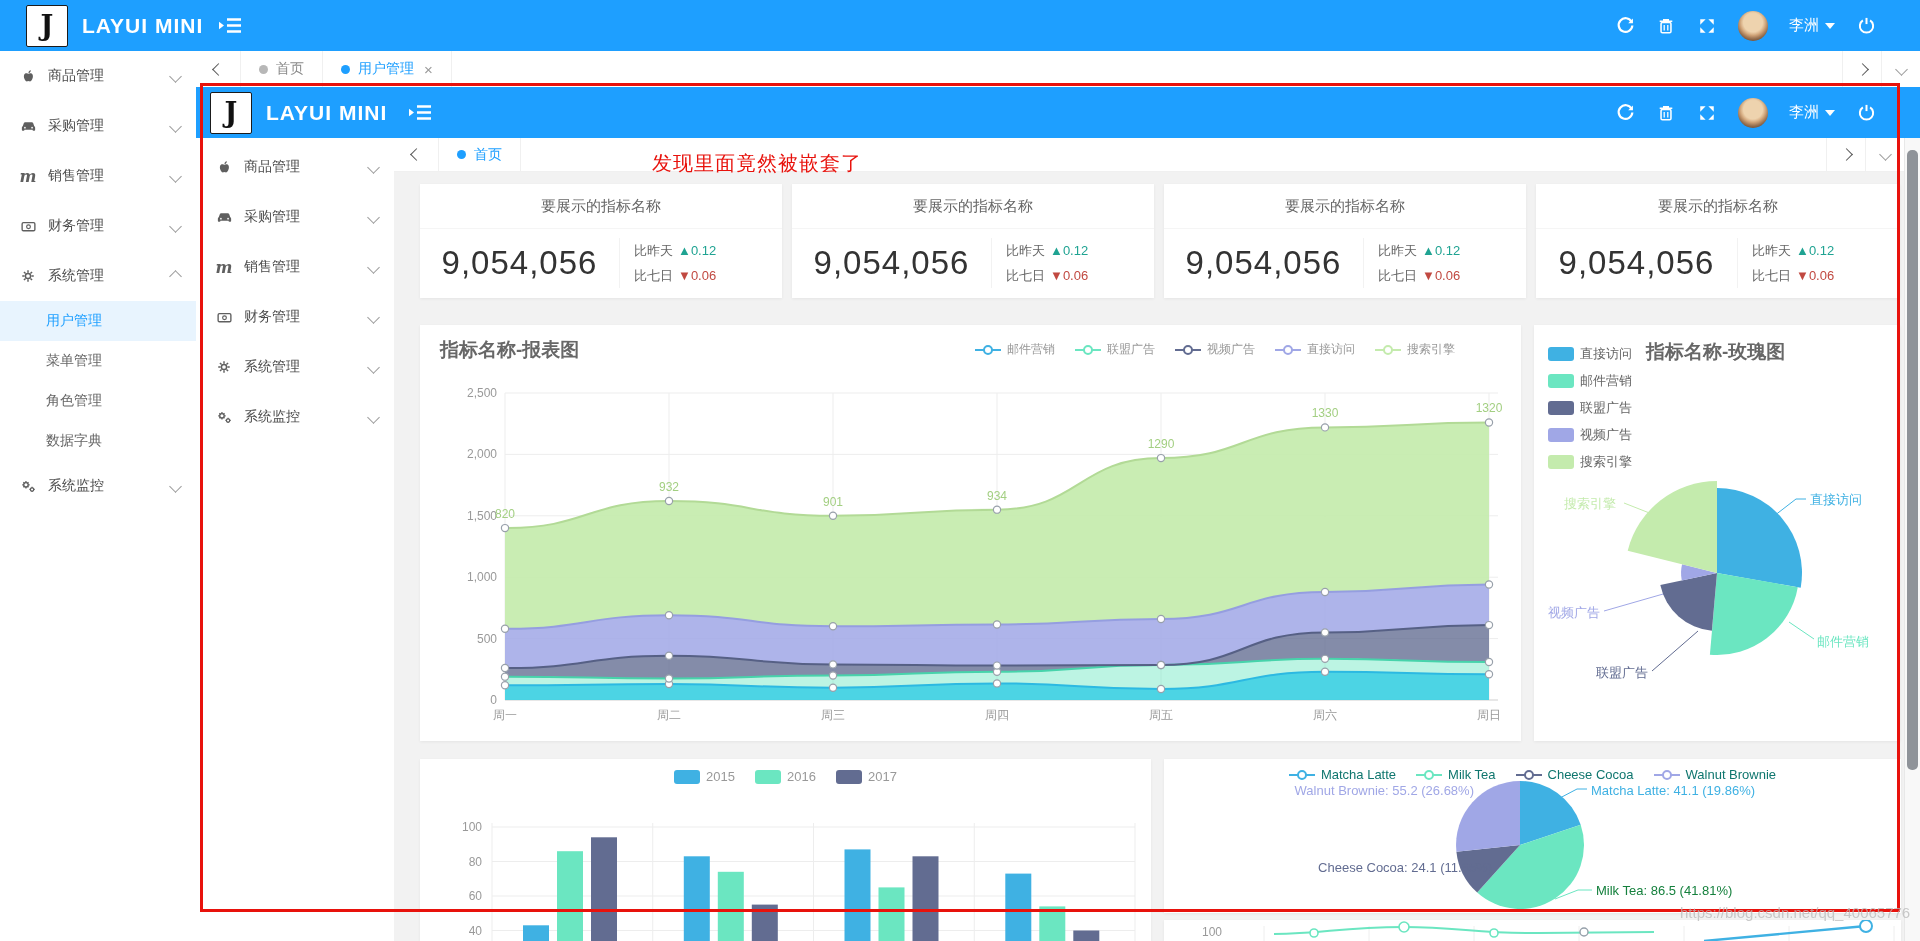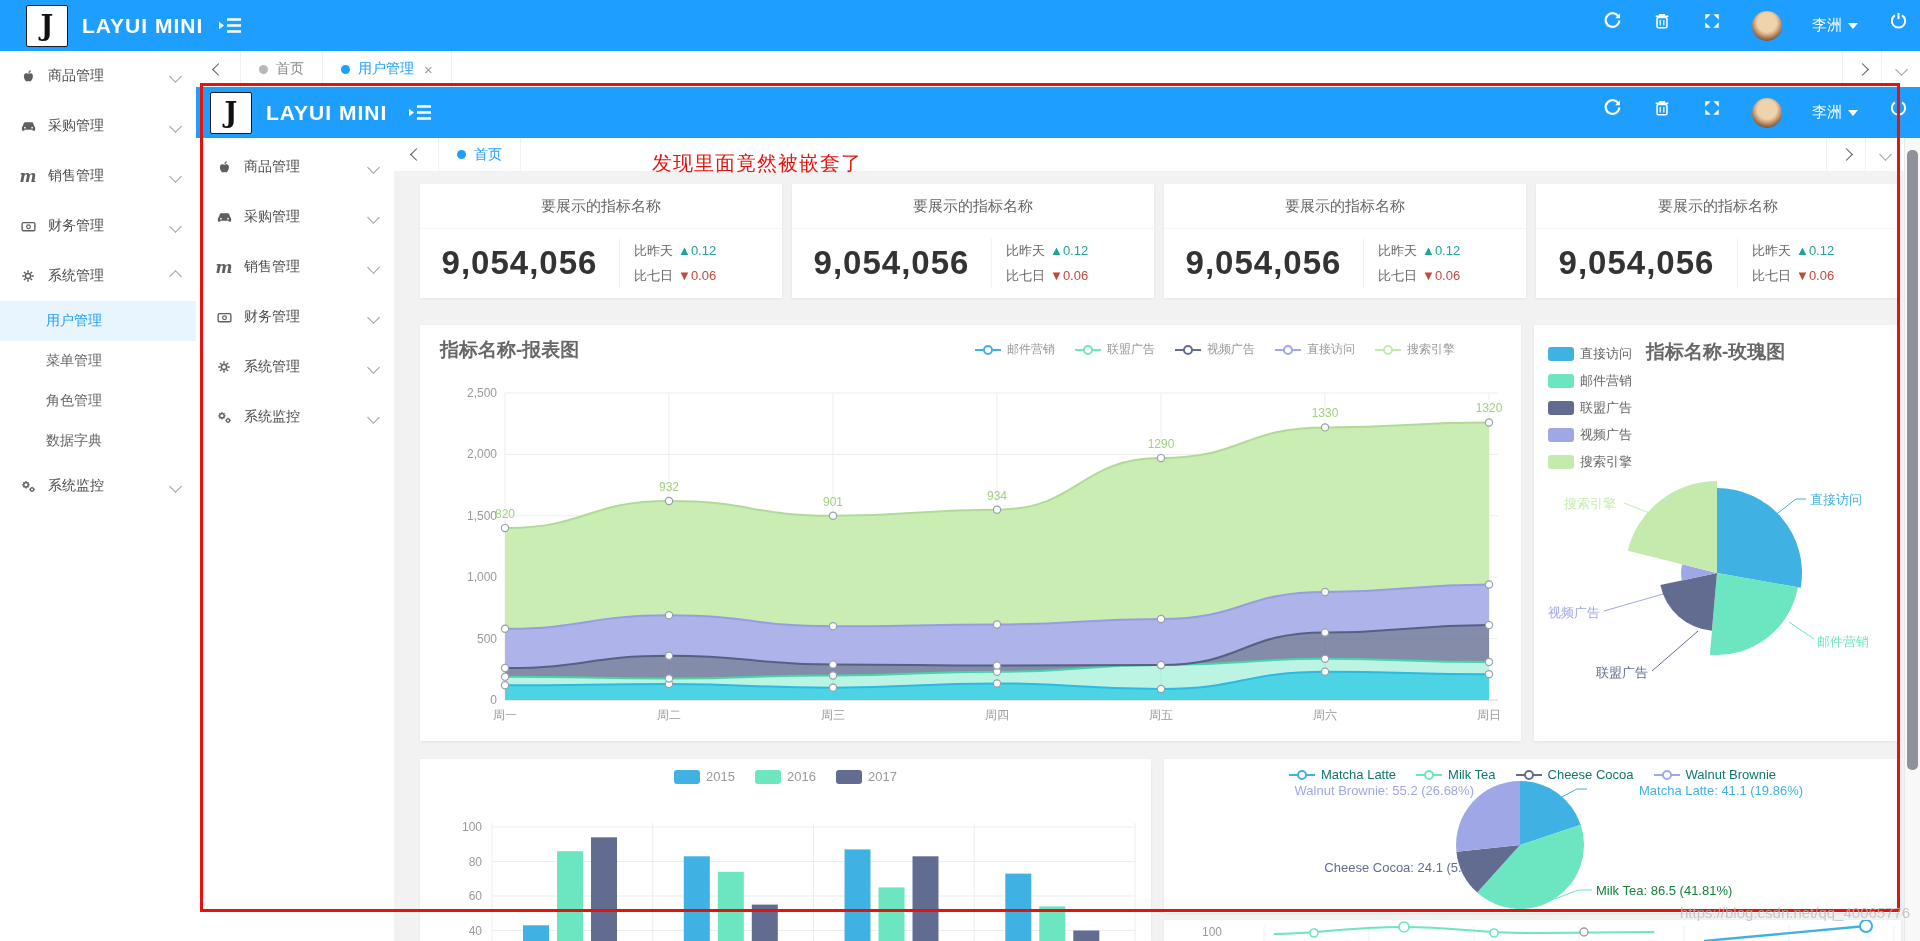--- a/index.html
+++ b/index.html
@@ -5,21 +5,21 @@
   html,body{margin:0;padding:0;background:#ddd;}
   #screen{position:relative;width:1920px;height:941px;overflow:hidden;background:#fff;
     font-family:"Liberation Sans","DejaVu Sans",sans-serif;-webkit-font-smoothing:antialiased;}
   .abs{position:absolute;}
   
   .hd{background:#1e9fff;display:flex;align-items:center;color:#fff;}
   .logo{width:40px;height:40px;background:#fff;border:1px solid #1b1b1b;border-radius:2px;
     display:flex;align-items:center;justify-content:center;
     font:bold 27px "DejaVu Serif","Liberation Serif",serif;color:#111;flex:0 0 auto;}
   .brand{font-size:21px;font-weight:bold;letter-spacing:1px;margin-left:14px;white-space:nowrap;}
-  .hicons{margin-left:auto;display:flex;gap:30px;padding-right:12px;}
+  .hicons{margin-left:auto;display:flex;align-items:center;gap:21px;padding-right:44px;}
   .hico{width:20px;height:20px;display:flex;align-items:center;justify-content:center;cursor:pointer;}
   .avatar{width:30px;height:30px;border-radius:50%;flex:0 0 auto;cursor:pointer;
     background:radial-gradient(circle at 50% 38%,#eed3ae 0 40%,#d8a97c 55%,#9a6b4a 80%,#6e4a33);box-shadow:inset 0 -3px 5px rgba(0,0,0,.25);}
   .uname{font-size:15px;display:flex;align-items:center;gap:6px;cursor:pointer;white-space:nowrap;}
   .caret{width:0;height:0;border-left:5px solid transparent;border-right:5px solid transparent;border-top:6px solid #fff;}
   .ham{margin-left:22px;cursor:pointer;display:flex;}
   
   .chv{display:inline-block;width:8px;height:8px;border-right:1.6px solid #9a9a9a;border-bottom:1.6px solid #9a9a9a;}
   .chv.down{transform:rotate(45deg);}
   .chv.up{transform:rotate(-135deg);}
@@ -39,21 +39,21 @@
   .tab .dot{width:9px;height:9px;border-radius:50%;background:#b7b7b7;}
   .tab.on{color:#1e9fff;}
   .tab.on .dot{background:#1e9fff;}
   .tab .x{color:#999;font-size:15px;margin-left:2px;}
   .tr-cells{margin-left:auto;display:flex;}
   .tr-cells .tcell{width:38px;border-right:none;border-left:1px solid #f0f0f0;}
   
   .panel{position:absolute;background:#fff;box-shadow:0 1px 3px rgba(0,0,0,.06);}
   .card-title{height:44px;display:flex;align-items:center;justify-content:center;font-size:15px;color:#666;border-bottom:1px solid #f5f5f5;}
   .card-body{display:flex;align-items:center;height:68px;}
-  .num{flex:1;text-align:center;font-size:33px;color:#333;letter-spacing:1px;font-weight:bold;}
+  .num{flex:1;text-align:center;font-size:33px;color:#333;letter-spacing:1px;}
   .crows{width:148px;border-left:1px solid #f2f2f2;padding-left:14px;}
   .crow{display:flex;align-items:center;gap:5px;font-size:13px;color:#666;height:25px;}
   .crow .up{color:#1fa392;}
   .crow .down{color:#c14941;}
   .ptitle{position:absolute;left:20px;top:12px;font-size:19px;font-weight:bold;color:#676767;}
   .hlegend{position:absolute;display:flex;gap:20px;align-items:center;font-size:12px;color:#999;}
   .litem{display:flex;align-items:center;gap:6px;cursor:pointer;}
   .lline{width:26px;height:2px;position:relative;background:#999;}
   .lcirc{position:absolute;left:8px;top:-4px;width:10px;height:10px;border-radius:50%;border:2px solid #999;background:#fff;box-sizing:border-box;}
   .chip{width:26px;height:14px;border-radius:3px;background:#999;flex:0 0 auto;}
@@ -647,23 +647,23 @@
               </span>
               <span>Cheese Cocoa</span>
             </span>
           <span class="litem">
               <span class="lline" style="background: rgb(160, 167, 230);">
                 <span class="lcirc" style="border-color: rgb(160, 167, 230);"></span>
               </span>
               <span>Walnut Brownie</span>
             </span>
         </div>
-        <span class="callout pie-callout" style="left: 427px; top: 24px; color: rgb(63, 177, 227); margin-left: 48px;">Matcha Latte: 41.1 (19.86%)</span>
+        <span class="callout pie-callout" style="left: 427px; top: 24px; color: rgb(63, 177, 227);">Matcha Latte: 41.1 (19.86%)</span>
         <span class="callout pie-callout" style="left: 90px; top: 24px; width: 220px; text-align: right; color: rgb(160, 167, 230);">Walnut Brownie: 55.2 (26.68%)</span>
-        <span class="callout pie-callout" style="left: 110px; top: 101px; width: 218px; text-align: right; color: rgb(98, 108, 145);">Cheese Cocoa: 24.1 (5.05%)</span>
+        <span class="callout pie-callout" style="left: 110px; top: 101px; width: 218px; text-align: right; color: rgb(98, 108, 145);">Cheese Cocoa: 24.1 (11.65%)</span>
         <span class="callout pie-callout" style="left: 432px; top: 124px; color: #15803d;">Milk Tea: 86.5 (41.81%)</span>
       </div>
 
       <div class="panel" style="left:770px;top:748px;width:737px;height:21px;">
         <svg class="fill" viewBox="0 0 737 21">
           <path d="M100 6v15M205 6v15M310 6v15M415 6v15M520 6v15M625 6v15M730 6v15" stroke="#eee" fill="none"></path>
           <text x="58" y="16" text-anchor="end" fill="#999" font-size="12">100</text>
           <path d="M110 14 C160 14 175 7 240 7 C295 7 315 14 375 13 L490 12" stroke="#6be6c1" stroke-width="2" fill="none"></path>
           <circle cx="150" cy="13" r="4" fill="#fff" stroke="#6be6c1" stroke-width="1.6"></circle>
           <circle cx="240" cy="7" r="5" fill="#fff" stroke="#6be6c1" stroke-width="1.6"></circle>

